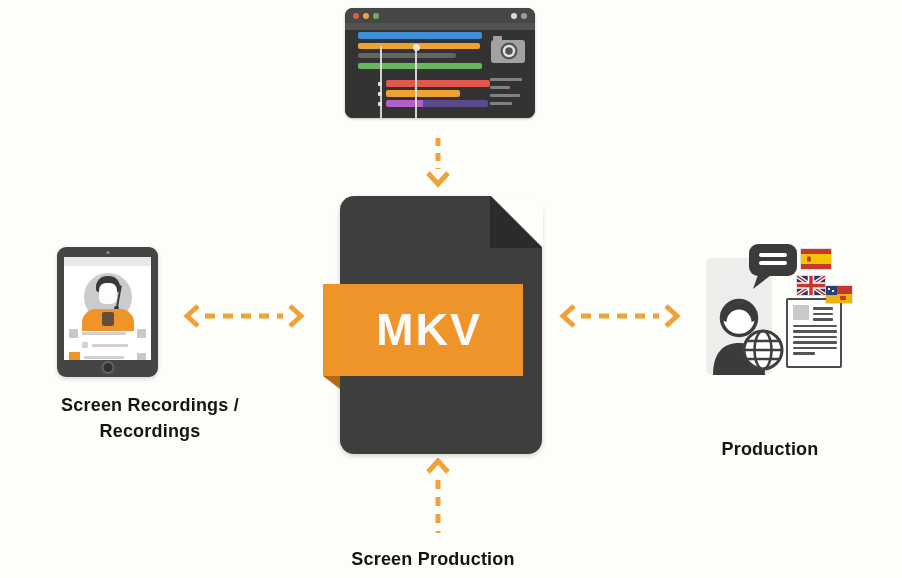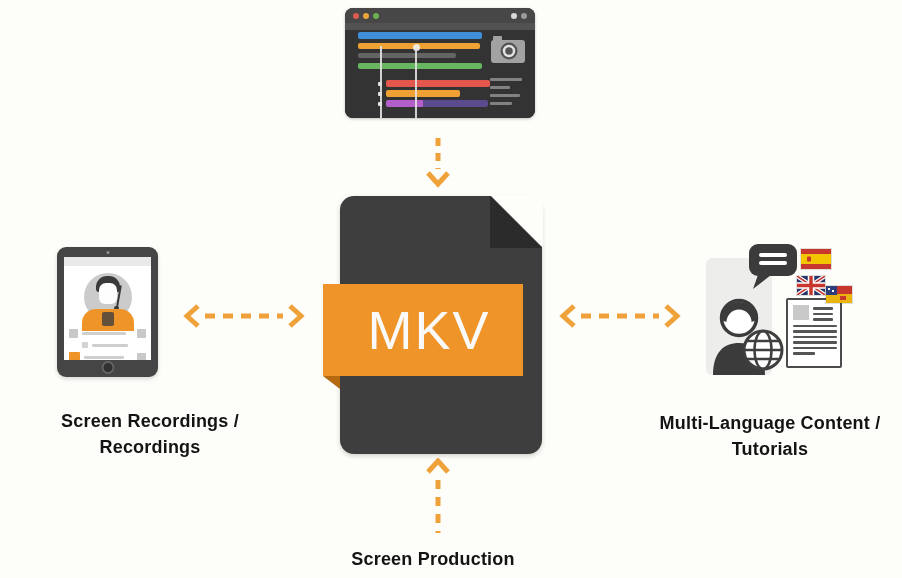--- a/index.html
+++ b/index.html
@@ -6,21 +6,21 @@
   html,body{width:902px;height:578px;}
   body{
     position:relative;overflow:hidden;
     background:var(--background,#fdfdfa);
     font-family:"Liberation Sans",sans-serif;
   }
 
   
   .label{position:absolute;text-align:center;font-weight:bold;font-size:18px;
          line-height:26px;color:var(--label-text,#141414);letter-spacing:.2px;}
-  .label-left{left:0;width:300px;top:408px;}
+  .label-left{left:0;width:300px;top:392px;}
   .label-right{left:620px;width:300px;top:410px;}
   .label-bottom{left:323px;width:220px;top:546px;}
 
   
   .arrow{position:absolute;color:var(--arrow,#f0a23a);}
   .arrow-top{left:425px;top:136px;}
   .arrow-bottom{left:425px;top:458px;}
   .arrow-left{left:183px;top:302px;}
   .arrow-right{left:559px;top:302px;}
 
@@ -30,21 +30,21 @@
              border-radius:14px;box-shadow:0 2px 5px rgba(0,0,0,.18);}
   .corner-cut{position:absolute;top:-1px;right:-1px;width:53px;height:53px;
               background:var(--background,#fdfdfa);
               clip-path:polygon(0 0,100% 0,100% 100%);}
   .corner-fold{position:absolute;top:0;right:0;width:52px;height:52px;
                background:var(--file-fold,#2b2b2b);
                clip-path:polygon(0 0,100% 100%,0 100%);}
   .banner{position:absolute;left:-17px;top:88px;width:200px;height:92px;
           background:var(--banner,#ee9428);z-index:2;
           display:flex;align-items:center;justify-content:center;padding-left:12px;}
-  .banner-label{font-size:54px;font-weight:normal;color:var(--banner-text,#fafafa);
+  .banner-label{font-size:45px;font-weight:bold;color:var(--banner-text,#fafafa);
                 letter-spacing:2px;}
   .banner-fold{position:absolute;left:-17px;top:180px;width:17px;height:13px;
                background:var(--banner-fold,#b56a12);
                clip-path:polygon(0 0,100% 0,100% 100%);z-index:1;}
 
   
   .editor{position:absolute;left:345px;top:8px;width:190px;height:110px;
           background:#323232;border-radius:8px;overflow:hidden;
           box-shadow:0 1px 3px rgba(0,0,0,.25);}
   .titlebar{height:15px;background:#474747;display:flex;align-items:center;padding:0 8px;}
@@ -308,19 +308,19 @@
     <line x1="6" y1="31" x2="38" y2="31" stroke="#3f3f3f" stroke-width="2.5"></line>
   </svg>
 </div>
 
 <div class="label label-left">
   <span>Screen Recordings /</span><br>
   <span>Recordings</span>
 </div>
 
 <div class="label label-right">
-  <span>Multi-Language Content /</span><br>
-  <span>Tutorials</span>
+  <br>
+  <span>Production</span>
 </div>
 
 <div class="label label-bottom">
   <span>Screen Production</span>
 </div>
 
 </body></html>

